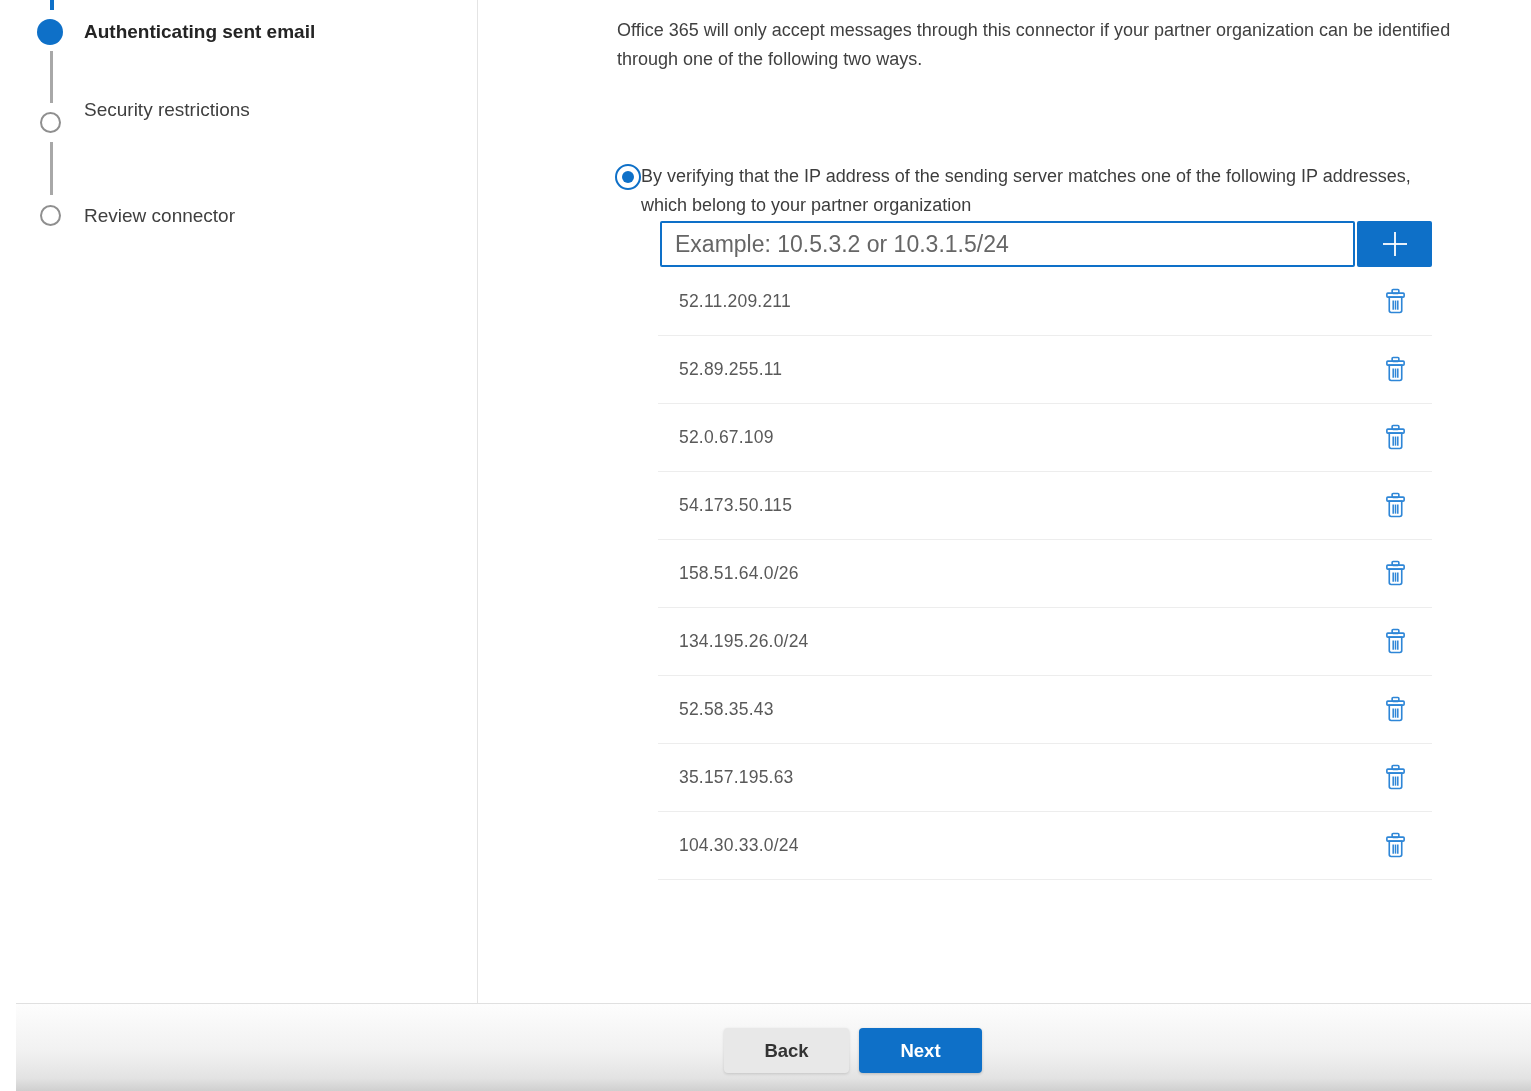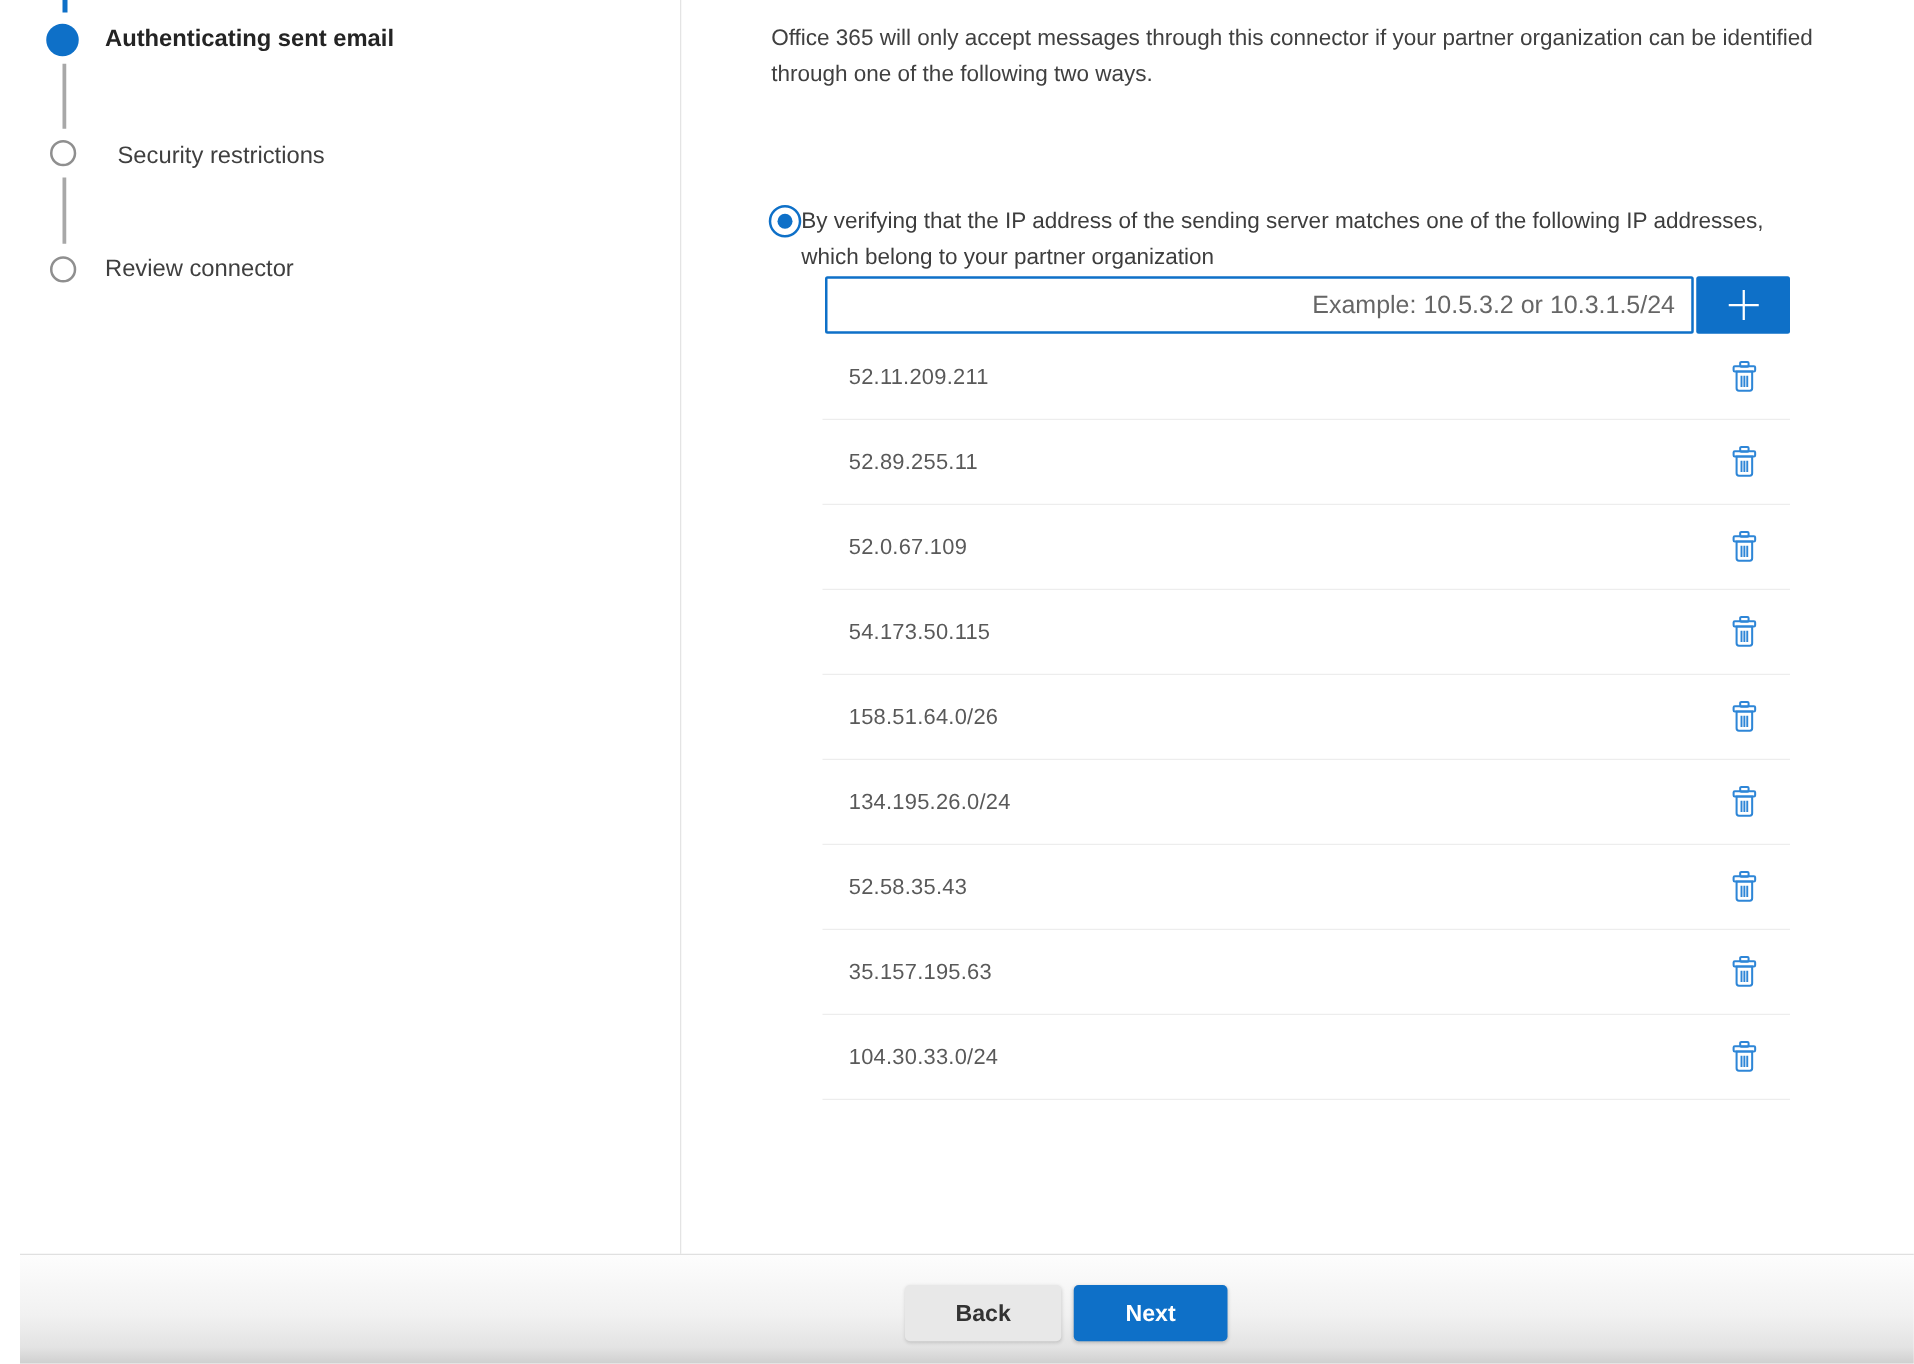--- a/index.html
+++ b/index.html
@@ -6,54 +6,54 @@
   * { box-sizing:border-box; margin:0; padding:0; }
   html,body { width:1531px; height:1091px; }
   body {
     font-family:"Liberation Sans", sans-serif;
     background:#ffffff; color:#3d3d3d;
     position:relative; overflow:hidden;
   }
 
   
   .sidebar {
-    position:absolute; left:0; top:0; width:545px; height:1003px;
+    position:absolute; left:0; top:0; width:478px; height:1003px;
     border-right:1px solid #e4e4e4; background:#fff;
   }
   .rail-blue-top { position:absolute; left:50px; top:0; width:4px; height:10px; background:var(--primary); }
   .dot-active { position:absolute; left:37px; top:19px; width:26px; height:26px; border-radius:50%; background:var(--primary); }
   .rail { position:absolute; left:50px; width:3px; background:#a8a8a8; }
   .rail.g1 { top:51px; height:52px; }
   .rail.g2 { top:142px; height:53px; }
   .circle { position:absolute; left:40px; width:21px; height:21px; border:2px solid #8f8f8f; border-radius:50%; background:#fff; }
   .circle.c2 { top:112px; }
   .circle.c3 { top:205px; }
   .step-label { position:absolute; left:84px; transform:translateY(-50%); font-size:19px; color:#3f3f3f; white-space:nowrap; }
   .step-label.l1 { top:32px; font-weight:700; color:#242424; }
-  .step-label.l2 { top:125px;margin-left:10px; }
+  .step-label.l2 { top:110px; }
   .step-label.l3 { top:216px; }
 
   
   .main { position:absolute; left:546px; top:0; width:985px; height:1003px; overflow:hidden; background:#fff; }
   .intro { position:absolute; left:71px; top:16px; width:895px; font-size:18px; line-height:29px; color:#404040; }
 
   .option { position:absolute; display:flex; align-items:flex-start; }
   .option.domain { left:72px; top:116px; gap:18px; }
   .option.ip { left:69px; top:162px; }
   .radio { flex:0 0 auto; border-radius:50%; background:#fff; margin-top:2px; }
   .radio.unchecked { width:24px; height:24px; border:2px solid #4d4d4d; }
   .radio.checked { width:26px; height:26px; border:2px solid var(--primary); display:flex; align-items:center; justify-content:center; }
   .radio.checked .radio-dot { width:12px; height:12px; border-radius:50%; background:var(--primary); }
   .option-label { font-size:18px; line-height:28.5px; color:#3d3d3d; }
   .option.ip .option-label { width:780px; }
 
   .ip-entry { position:absolute; left:114px; top:221px; display:flex; gap:2px; }
   .ip-input {
     width:695px; height:46px; border:2px solid var(--primary); border-radius:2px;
-    font-family:"Liberation Sans", sans-serif; font-size:20px; color:#7f1d1d; padding:0 13px; outline:none;text-align:right;
+    font-family:"Liberation Sans", sans-serif; font-size:23px; color:#7f1d1d; padding:0 13px; outline:none;
   }
   .ip-input::placeholder { color:#666; opacity:1; }
   .add-btn {
     width:75px; height:46px; background:var(--primary); border:none; border-radius:2px;
     display:flex; align-items:center; justify-content:center; cursor:pointer;
   }
 
   .ip-list { position:absolute; left:112px; top:268px; width:774px; }
   .ip-row {
     height:68px; display:flex; align-items:center; justify-content:space-between;

